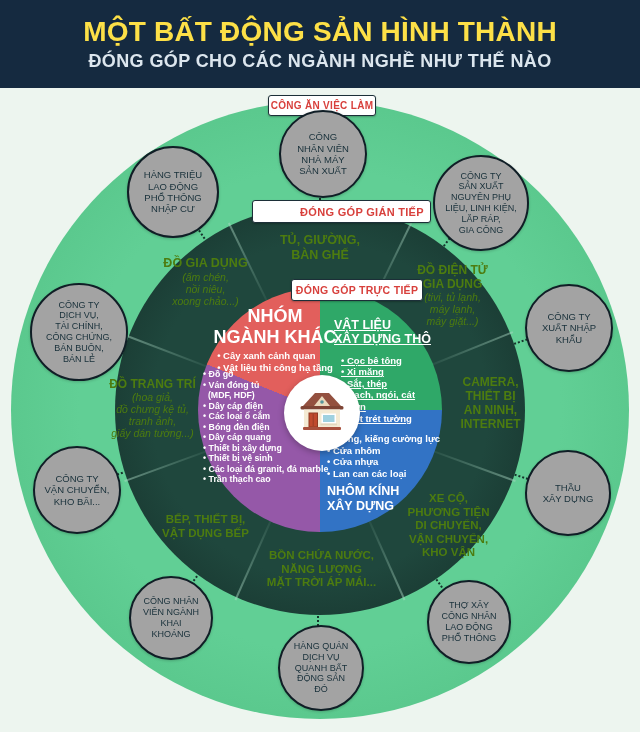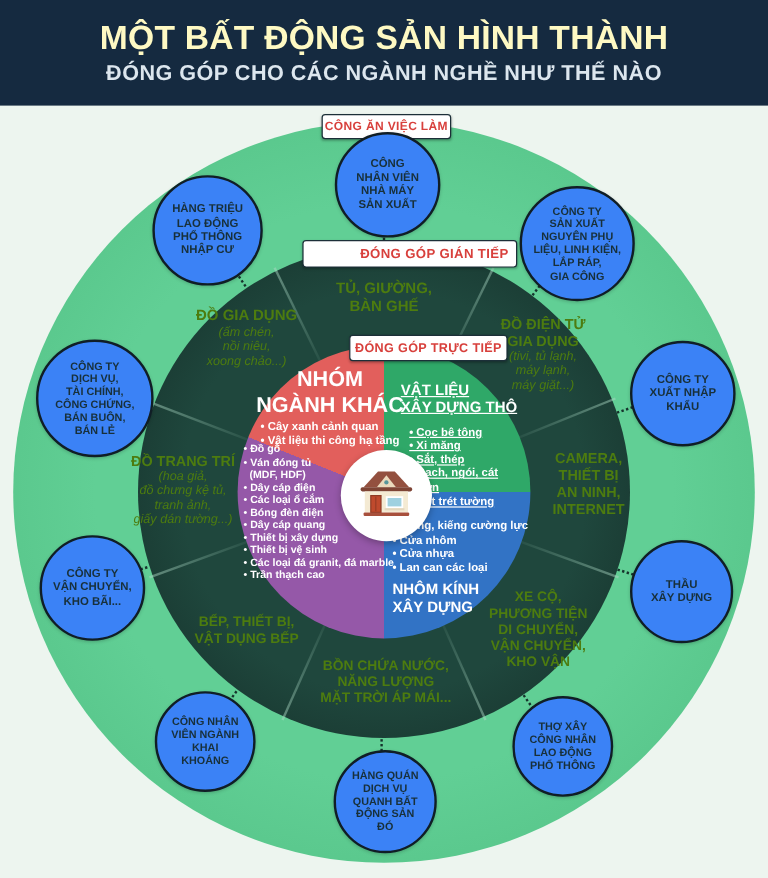--- a/index.html
+++ b/index.html
@@ -2,21 +2,21 @@
 <html><head>
 <meta charset="utf-8">
 <style>
   html,body{margin:0;padding:0;}
   .stage{position:relative;width:640px;height:732px;background:#edf5ef;overflow:hidden;
          font-family:"Liberation Sans",sans-serif;}
 
   
   .header{position:absolute;left:0;top:0;width:640px;height:88px;background:#152a40;z-index:10;
           display:flex;flex-direction:column;align-items:center;justify-content:center;gap:3px;}
-  .header .title{color:#fef9c3;font-size:28px;font-weight:bold;letter-spacing:.2px;white-space:nowrap;}
+  .header .title{color:#fde047;font-size:28px;font-weight:bold;letter-spacing:.2px;white-space:nowrap;}
   .header .subtitle{color:#dce6ee;font-size:18px;font-weight:bold;letter-spacing:.4px;white-space:nowrap;}
 
   
   .outer-circle{position:absolute;left:11px;top:101px;width:618px;height:618px;border-radius:50%;
                 background:radial-gradient(circle,#61cf95 55%,#4fbd80 100%);z-index:1;}
   .dark-ring{position:absolute;left:115px;top:205px;width:410px;height:410px;border-radius:50%;
              background:radial-gradient(circle,#1f473d 58%,#1a3b33 76%,#122822 100%);z-index:3;}
   .pie{position:absolute;left:198px;top:288px;width:244px;height:244px;border-radius:50%;z-index:6;
        background:conic-gradient(from 0deg,#2fa868 0 90deg,#3273c5 90deg 180deg,#9558a8 180deg 292deg,#e25f5c 292deg 360deg);}
   .house-circle{position:absolute;left:284px;top:375px;width:76px;height:76px;border-radius:50%;background:#ffffff;
@@ -59,23 +59,23 @@
   #quad-other .q-items{display:inline-block;text-align:left;margin-top:3px;}
   #quad-raw{left:334px;top:318px;width:112px;text-align:left;text-decoration:underline;}
   #quad-raw .q-items{margin-top:8px;padding-left:7px;}
   #quad-glass{left:327px;top:433px;width:120px;text-align:left;}
   #quad-glass .q-heading{margin-top:5px;}
   #quad-wall{left:203px;top:369px;width:140px;text-align:left;}
   #quad-wall .q-items{font-size:8.8px;line-height:1.2;}
   #quad-wall .q-heading{margin-top:4px;text-align:right;padding-right:26px;}
 
   
-  .bubble{position:absolute;border-radius:50%;background:#3b82f6;border:2px solid #101e26;z-index:9;
+  .bubble{position:absolute;border-radius:50%;background:#a3a3a3;border:2px solid #101e26;z-index:9;
           display:flex;align-items:center;justify-content:center;text-align:center;color:#18303a;
-          font-weight:bold;box-shadow:0 1px 3px rgba(0,0,0,.2);}
+          font-weight:normal;box-shadow:0 1px 3px rgba(0,0,0,.2);}
   .bubble span{white-space:pre-line;line-height:1.2;}
   #b1{left:279px;top:110px;width:84px;height:84px;font-size:9.5px;}
   #b2{left:433px;top:155px;width:92px;height:92px;font-size:9px;}
   #b3{left:525px;top:284px;width:84px;height:84px;font-size:9.5px;}
   #b4{left:525px;top:450px;width:82px;height:82px;font-size:9.5px;}
   #b5{left:427px;top:580px;width:80px;height:80px;font-size:9px;}
   #b6{left:278px;top:625px;width:82px;height:82px;font-size:9px;}
   #b7{left:129px;top:576px;width:80px;height:80px;font-size:9px;}
   #b8{left:33px;top:446px;width:84px;height:84px;font-size:9.5px;}
   #b9{left:30px;top:283px;width:94px;height:94px;font-size:9px;}

